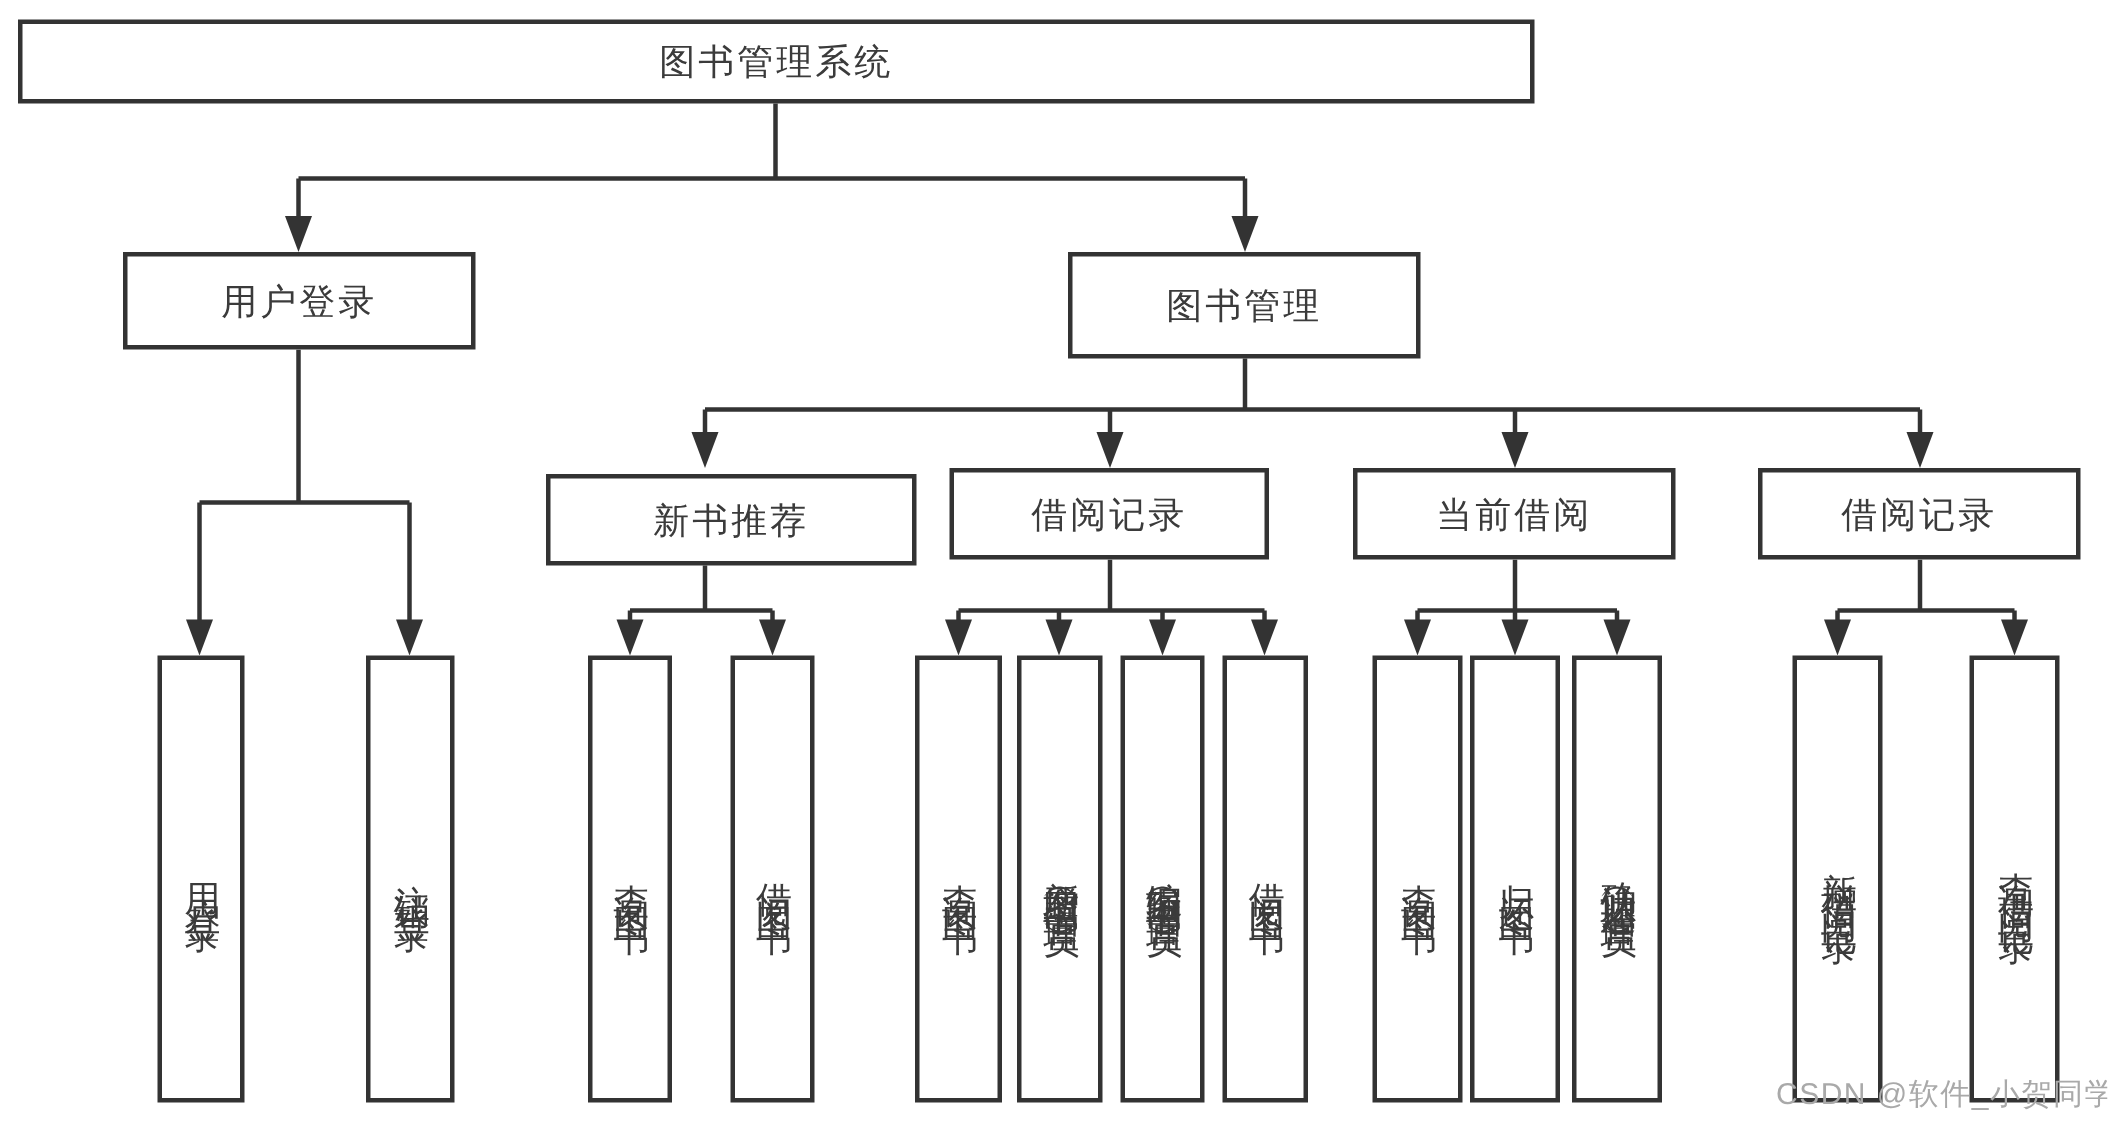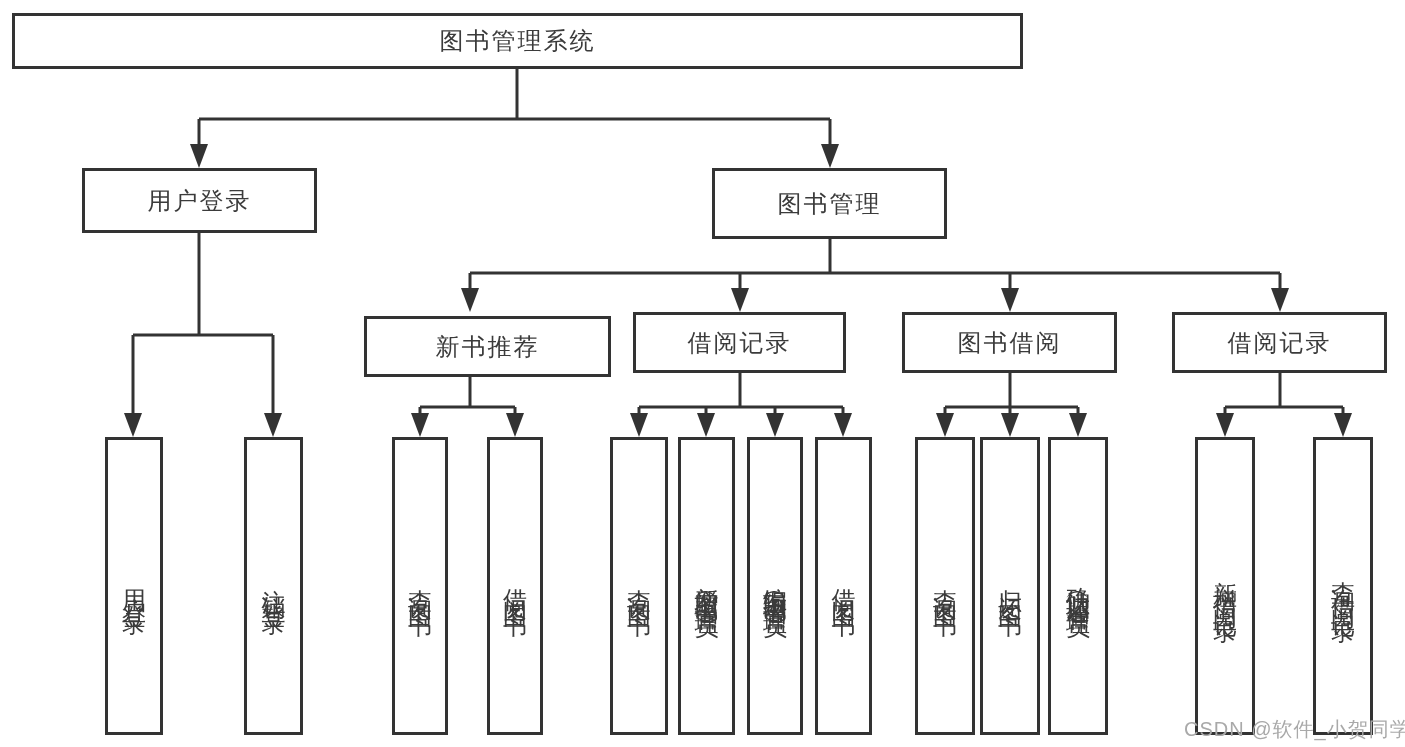--- a/index.html
+++ b/index.html
@@ -117,21 +117,21 @@
       <path d="M 1078 437 L 1069 413 L 1087 413 Z" fill="#333333"></path>
       <path d="M 1225 437 L 1216 413 L 1234 413 Z" fill="#333333"></path>
       <path d="M 1343 437 L 1334 413 L 1352 413 Z" fill="#333333"></path>
     </svg>
   <div id="nodes">
       <div class="box h" style="left: 12px; top: 13px; width: 1011px; height: 56px;">图书管理系统</div>
       <div class="box h" style="left: 82px; top: 168px; width: 235px; height: 65px;">用户登录</div>
       <div class="box h" style="left: 712px; top: 168px; width: 235px; height: 71px;">图书管理</div>
       <div class="box h" style="left: 364px; top: 316px; width: 247px; height: 61px;">新书推荐</div>
       <div class="box h" style="left: 633px; top: 312px; width: 213px; height: 61px;">借阅记录</div>
-      <div class="box h" style="left: 902px; top: 312px; width: 215px; height: 61px;">图书借阅</div>
+      <div class="box h" style="left: 902px; top: 312px; width: 215px; height: 61px;">当前借阅</div>
       <div class="box h" style="left: 1172px; top: 312px; width: 215px; height: 61px;">借阅记录</div>
       <div class="box v" style="left: 105px; top: 437px; width: 58px; height: 298px;">用户登录</div>
       <div class="box v" style="left: 244px; top: 437px; width: 59px; height: 298px;">注销登录</div>
       <div class="box v" style="left: 392px; top: 437px; width: 56px; height: 298px;">查询图书</div>
       <div class="box v" style="left: 487px; top: 437px; width: 56px; height: 298px;">借阅图书</div>
       <div class="box v" style="left: 610px; top: 437px; width: 58px; height: 298px;">查询图书</div>
       <div class="box v long" style="left: 678px; top: 437px; width: 57px; height: 298px;">新增图书（管理员）</div>
       <div class="box v long" style="left: 747px; top: 437px; width: 56px; height: 298px;">编辑图书（管理员）</div>
       <div class="box v" style="left: 815px; top: 437px; width: 57px; height: 298px;">借阅图书</div>
       <div class="box v" style="left: 915px; top: 437px; width: 60px; height: 298px;">查询图书</div>

